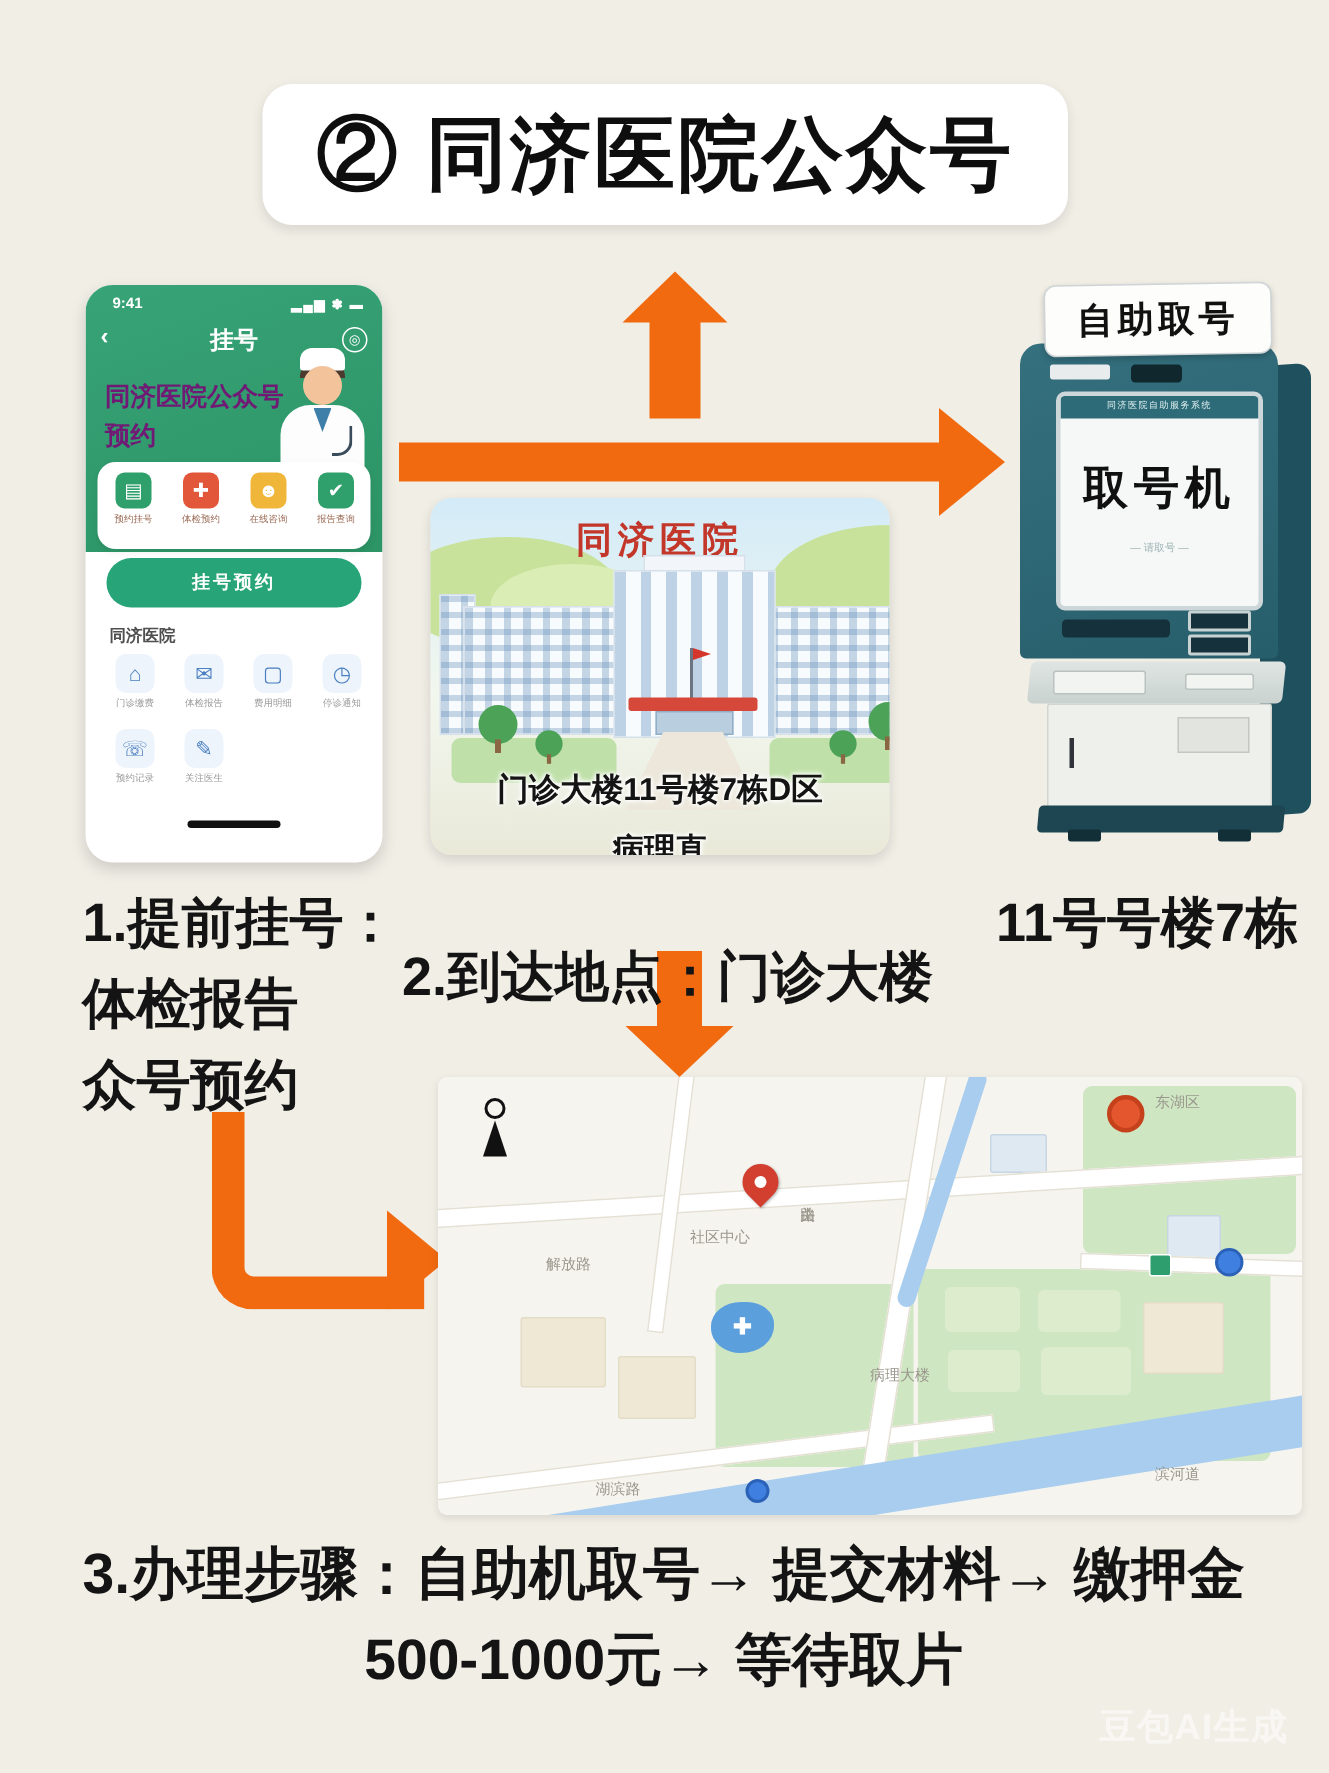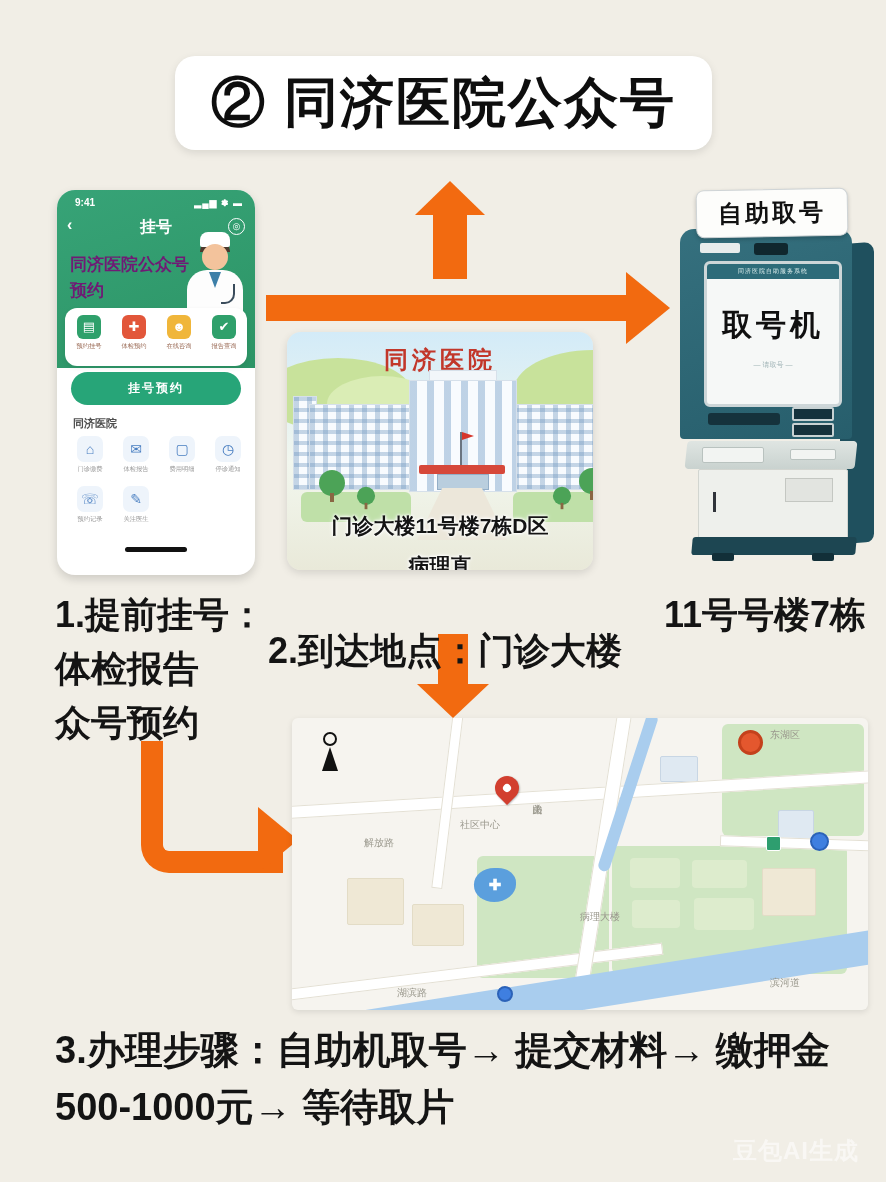--- a/index.html
+++ b/index.html
@@ -289,21 +289,21 @@
 
   <div class="abs step" style="left:55px;top:588px;">
     <div>1.提前挂号：</div>
     <div>体检报告</div>
     <div>众号预约</div>
   </div>
   <div class="abs step" style="left:268px;top:624px;">2.到达地点：门诊大楼</div>
   <div class="abs step" style="left:655px;top:588px;text-align:center;width:220px;">
     <div>11号号楼7栋</div>
   </div>
-  <div class="abs step step3" style="left:55px;top:1022px;">
+  <div class="abs step step3" style="left:55px;top:1022px;text-align:center;">
     <div>3.办理步骤：自助机取号→ 提交材料→ 缴押金</div>
     <div>500-1000元→ 等待取片</div>
   </div>
 
   <div class="abs map">
     <div class="green" style="left:430px;top:6px;width:142px;height:112px;"></div>
     <div class="green" style="left:320px;top:128px;width:235px;height:128px;"></div>
     <div class="green" style="left:185px;top:138px;width:132px;height:122px;"></div>
     <div class="green2" style="left:338px;top:140px;width:50px;height:30px;"></div>
     <div class="green2" style="left:400px;top:142px;width:55px;height:28px;"></div>

